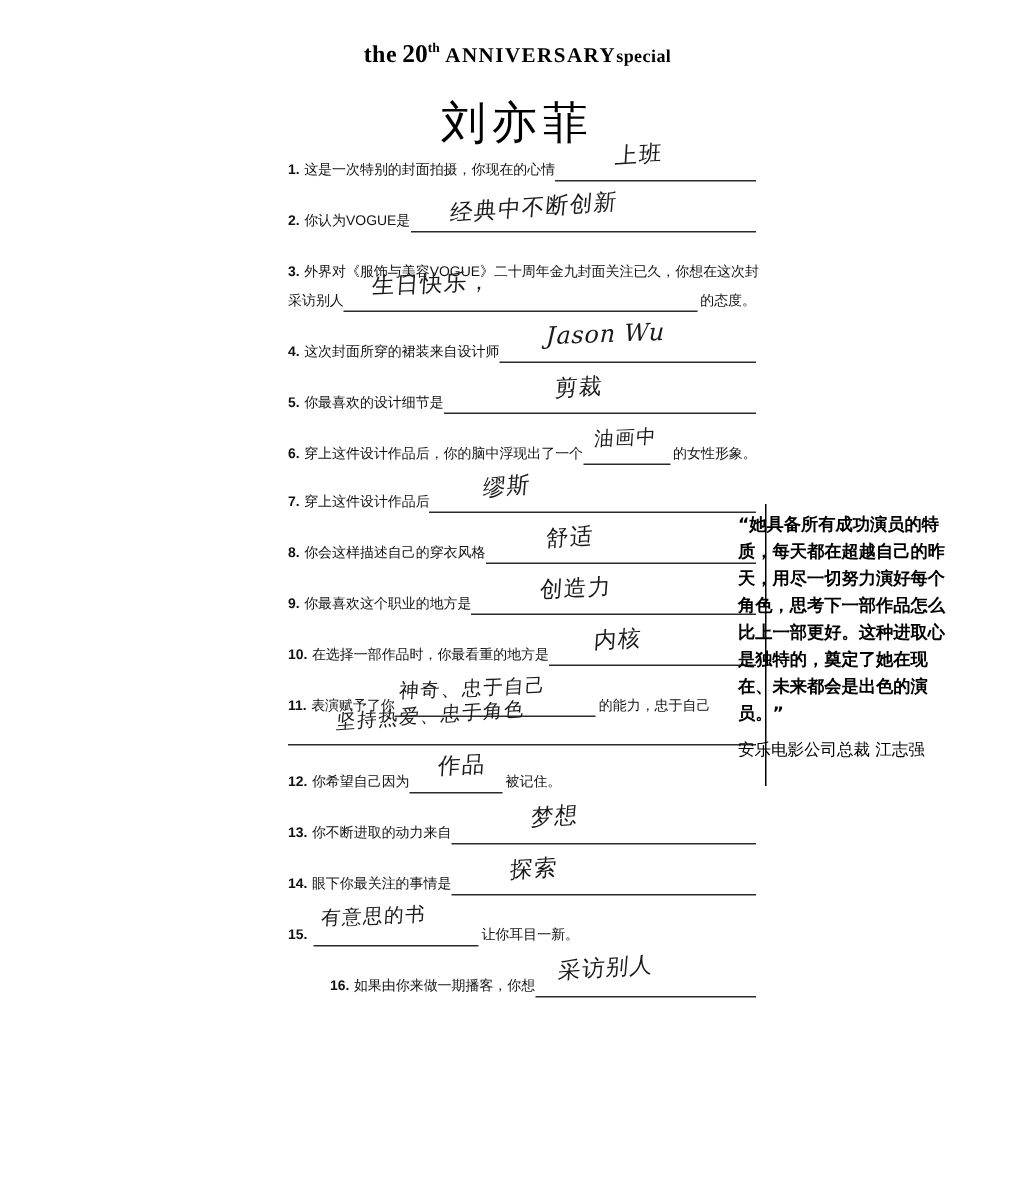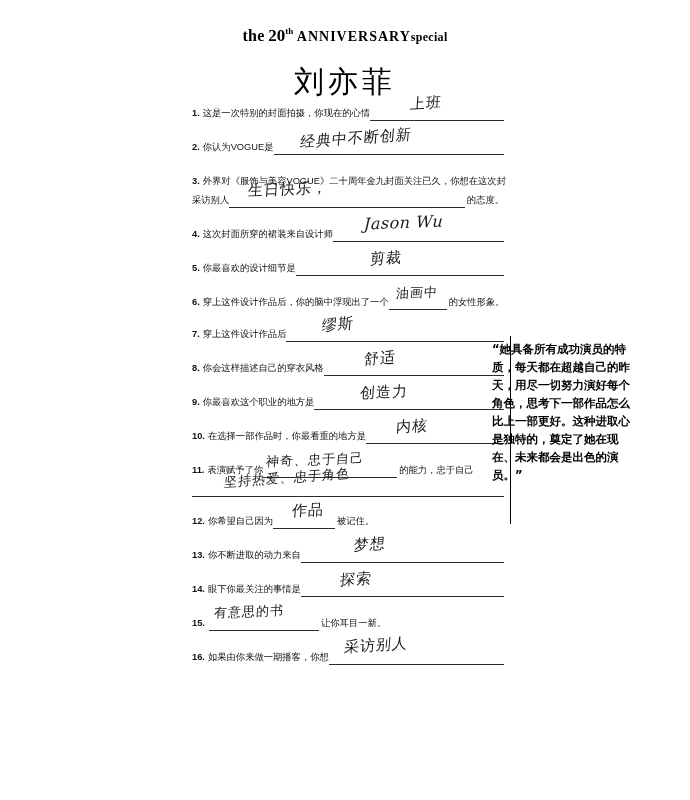--- a/index.html
+++ b/index.html
@@ -293,28 +293,29 @@
 
   <div class="q" style="margin-top:18px;">
     <div class="row">
       <span class="txt"><b>15.</b></span>
       <span class="blank fixed" style="width:110px; margin-left:4px;"></span>
       <span class="tail">让你耳目一新。</span>
     </div>
     <span class="hand s3" style="left:22px; top:-11px; font-size:13px;">有意思的书</span>
   </div>
 
-  <div class="q" style="margin-top:18px;">
+  <div class="q" style="margin-top:18px;margin-left:28px;">
     <div class="row">
       <span class="txt"><b>16.</b></span>
       <span class="txt" style="padding-left:3px;">如果由你来做一期播客，你想</span>
       <span class="blank"></span>
     </div>
     <span class="hand s2" style="left:152px; top:-12px;">采访别人</span>
   </div>
 
 </div>
 
 <div class="divider"></div>
 
 <div class="quote">
   <div>“她具备所有成功演员的特质，每天都在超越自己的昨天，用尽一切努力演好每个角色，思考下一部作品怎么比上一部更好。这种进取心是独特的，奠定了她在现在、未来都会是出色的演员。”</div>
+  <div class="credit">安乐电影公司总裁 江志强</div>
 </div>
 
 </body></html>

